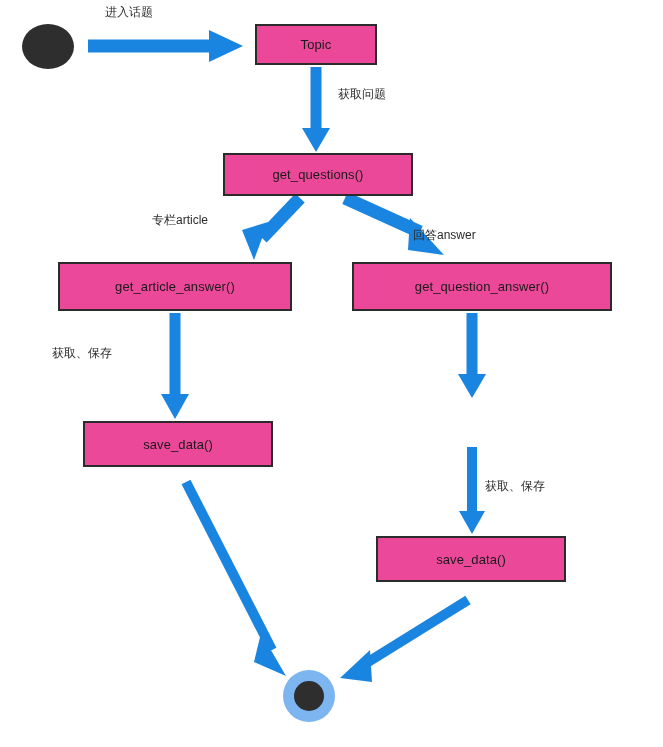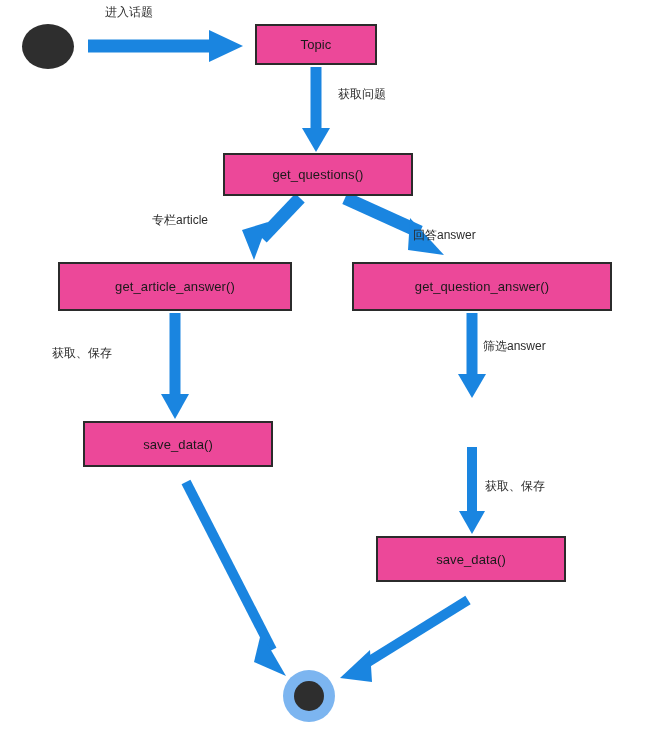--- a/index.html
+++ b/index.html
@@ -151,17 +151,16 @@
   <div class="edge-label" style="left:105px; top:6px;">进入话题</div>
 
   <div class="edge-label" style="left:338px; top:88px;">获取问题</div>
 
   <div class="edge-label" style="left:152px; top:205px;margin-top:9px;">专栏article</div>
 
   <div class="edge-label" style="left:413px; top:205px;margin-top:24px;">回答answer</div>
 
   <div class="edge-label" style="left:52px; top:347px;">获取、保存</div>
 
-  <div class="edge-label" style="left:483px; top:340px;">筛选answer</div>
 
   <div class="edge-label" style="left:485px; top:480px;">获取、保存</div>
 
 </div>
 
 </body></html>

